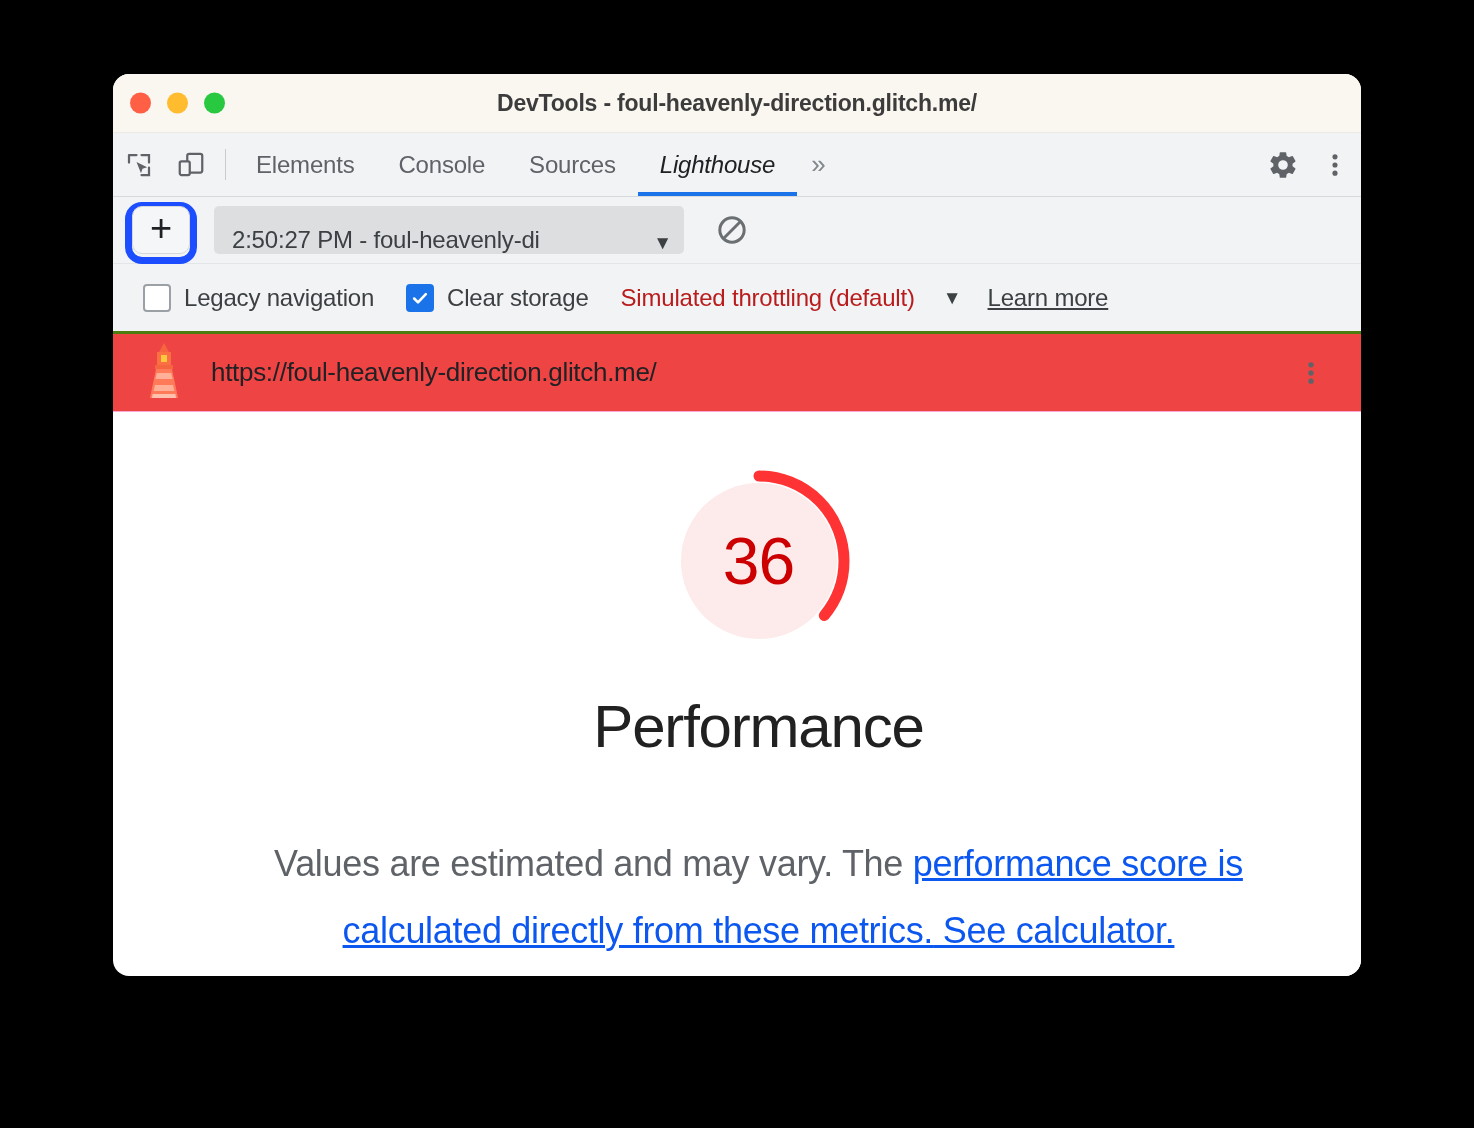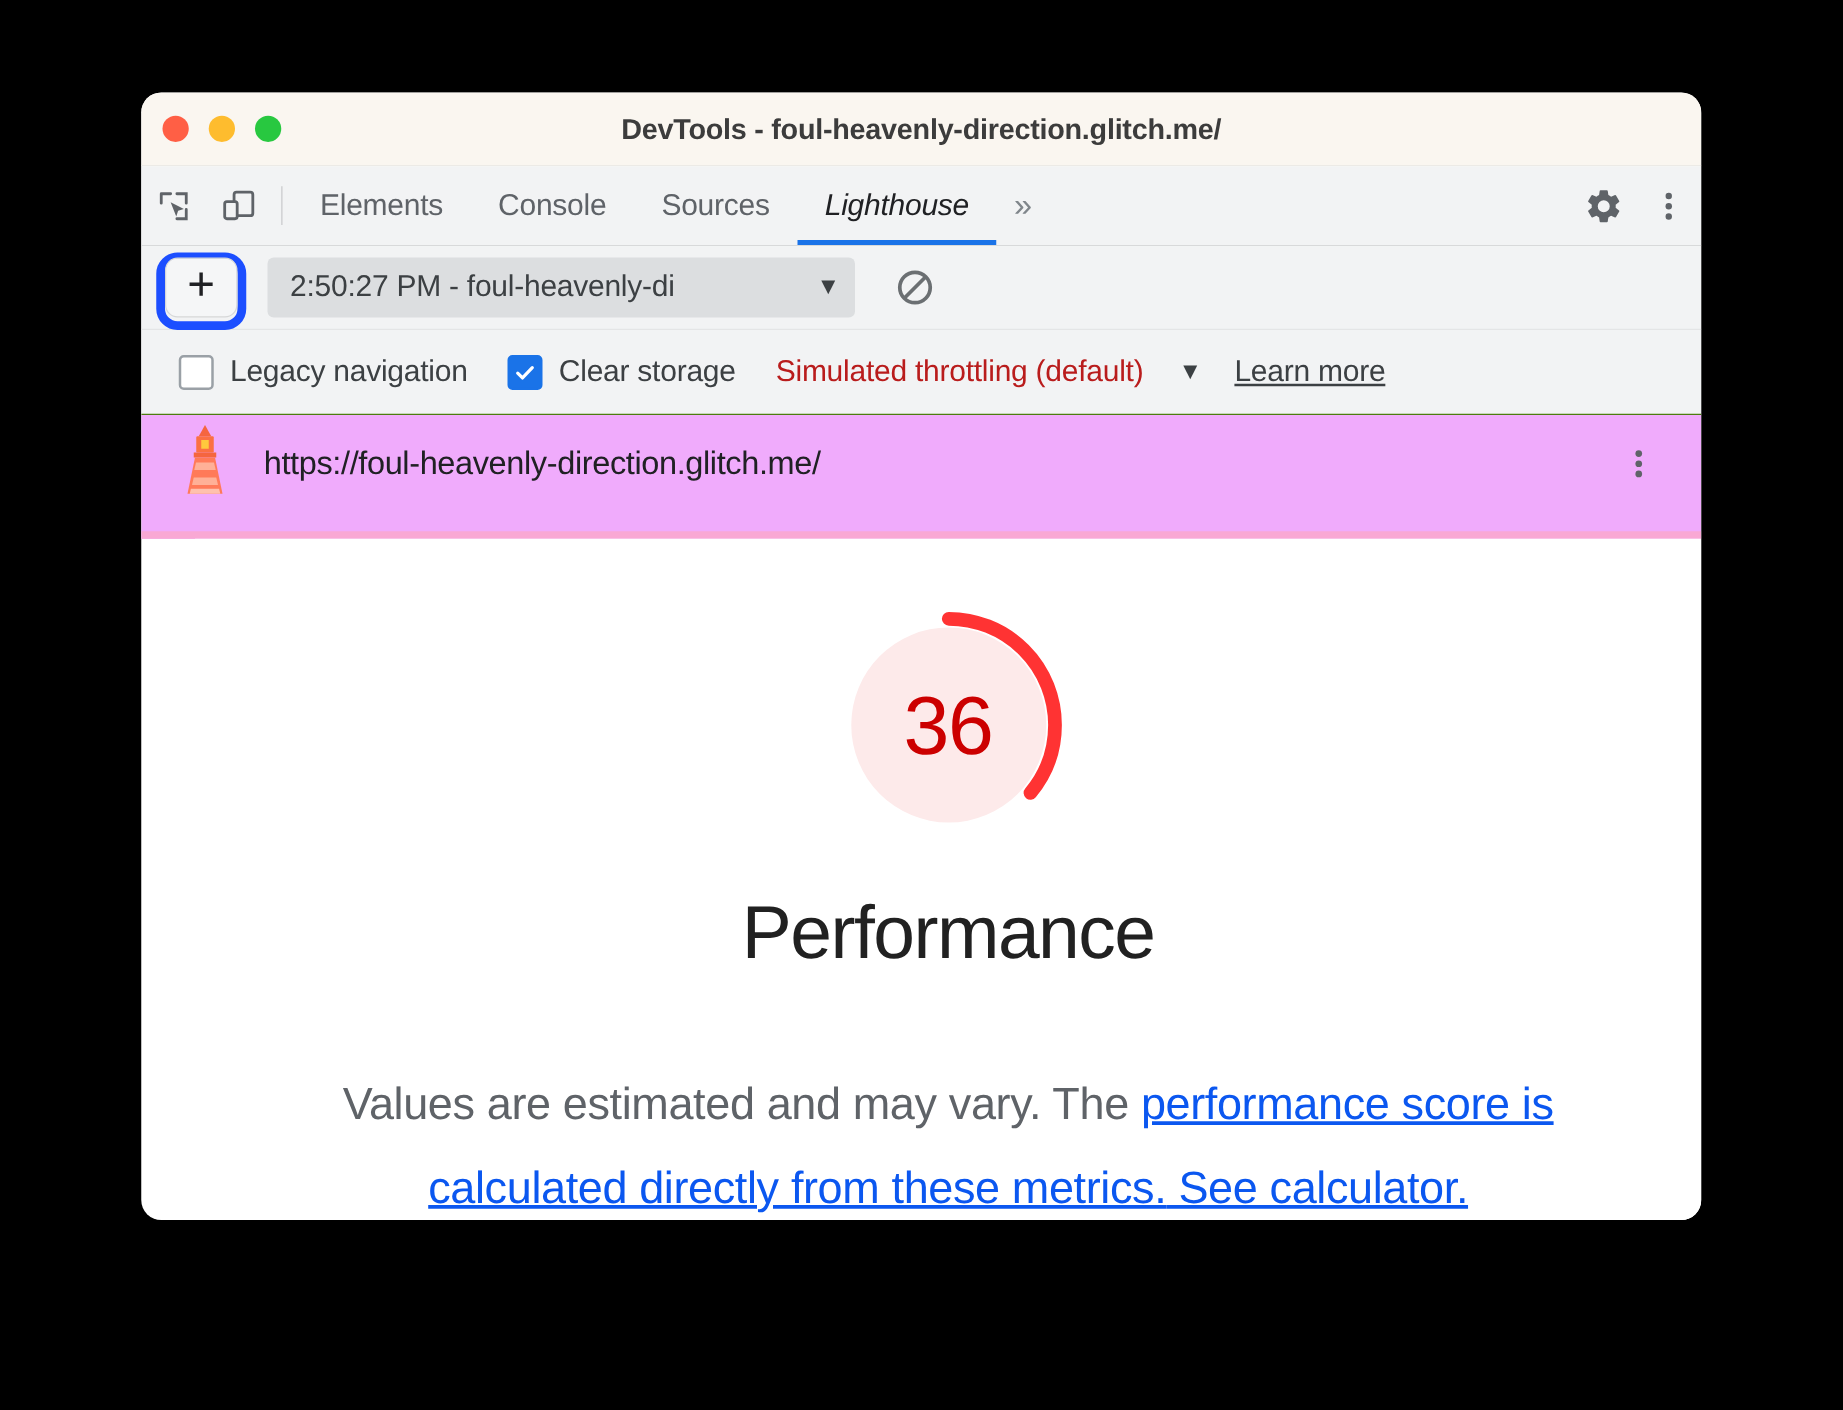--- a/index.html
+++ b/index.html
@@ -166,21 +166,21 @@
     font-weight: 400;
     margin-top: -4px;
   }
   #toolbar .tb-sep { margin: 18px 4px 18px 6px; }
   #run-select {
     height: 48px;
     min-width: 440px;
     background: #dcdee0;
     border-radius: 5px;
     display: flex;
-    align-items: center;
+    align-items: flex-end;
     padding: 0 12px 0 18px;
     margin-left: 6px;
     overflow: hidden;
   }
   #run-select-label {
     font-size: 24px;
     color: #3c4043;
     white-space: nowrap;
     overflow: hidden;
     max-width: 392px;
@@ -198,21 +198,21 @@
     height: 44px;
     display: flex;
     align-items: center;
     justify-content: center;
   }
 
   
   #settings-row {
     height: 67px;
     background: #f2f3f4;
-    border-bottom: 1px solid #4d7c0f;
+    border-bottom: 3px solid #4d7c0f;
     display: flex;
     align-items: center;
     padding-left: 30px;
   }
   .check-item {
     display: flex;
     align-items: center;
     margin-right: 32px;
   }
   .checkbox {
@@ -254,25 +254,25 @@
     margin-left: 26px;
     font-size: 24px;
     color: #3c4043;
     text-decoration: underline;
     letter-spacing: -0.2px;
   }
 
   
   #url-row {
     height: 77px;
-    background: #f0abfc;
-    border-bottom: 6px solid #f9a8d4;
-    display: flex;
-    align-items: center;
-    padding: 0 30px 16px 28px;
+    background: #ef4444;
+    border-bottom: 1px solid #f9a8d4;
+    display: flex;
+    align-items: center;
+    padding: 0 30px 0 28px;
   }
   #lh-icon { flex: 0 0 46px; }
   #url-text {
     margin-left: 24px;
     font-size: 26px;
     color: #202124;
     letter-spacing: -0.3px;
   }
   #url-kebab {
     margin-left: auto;

